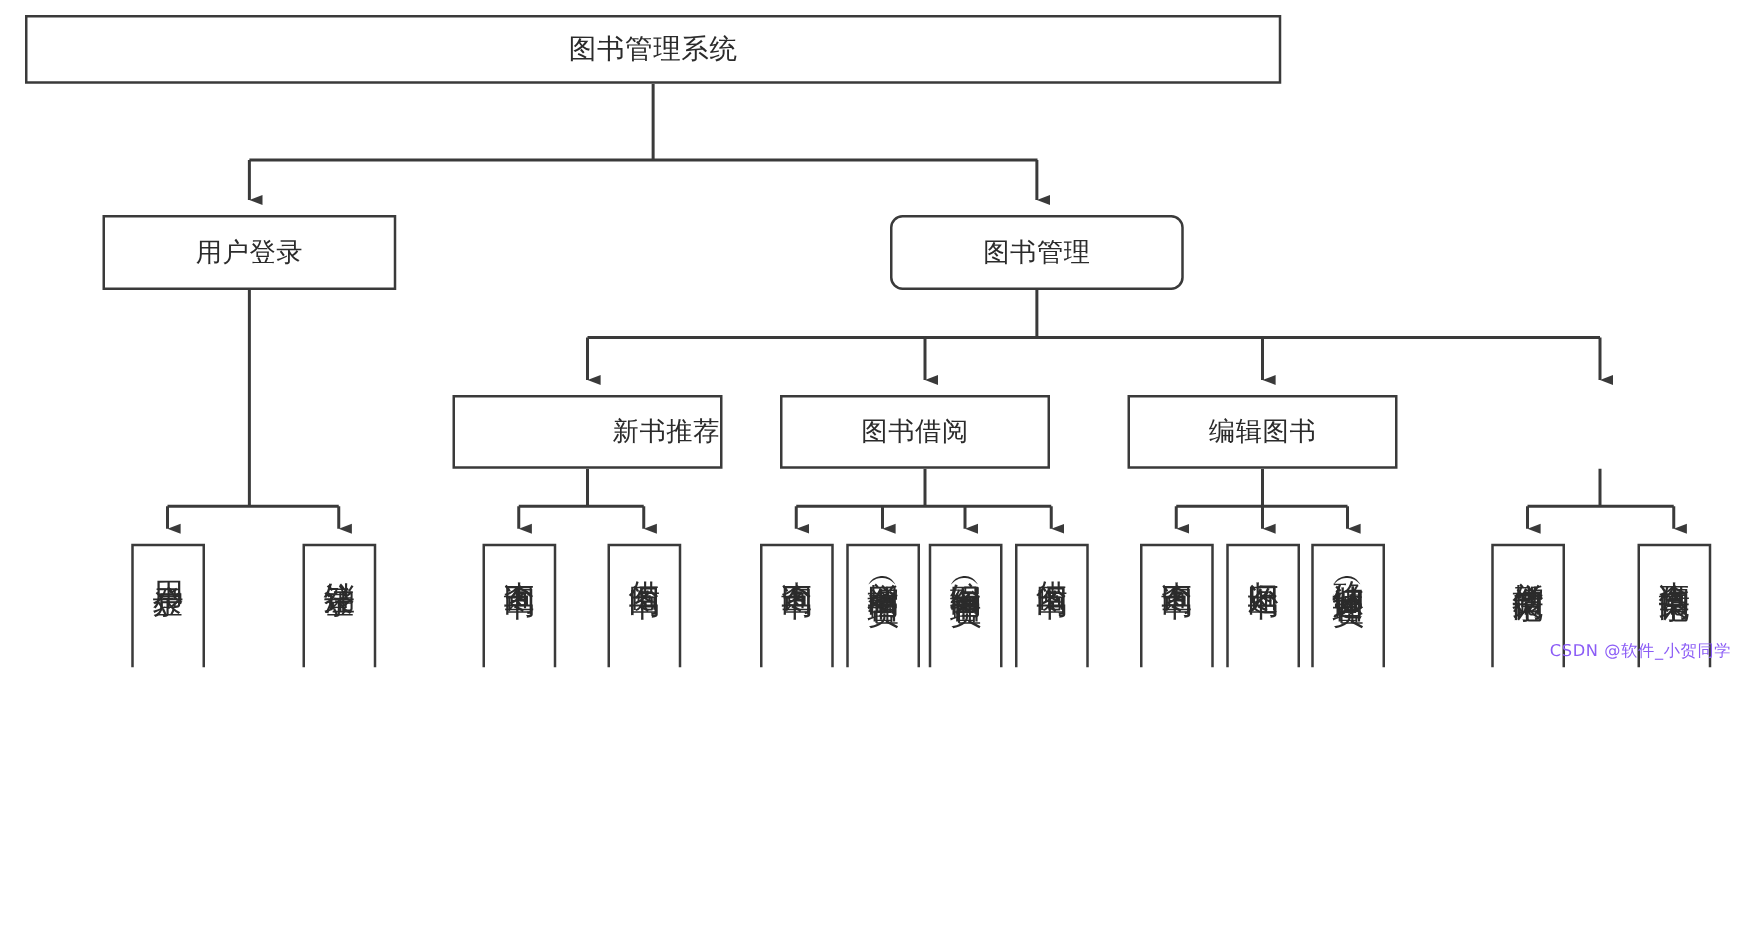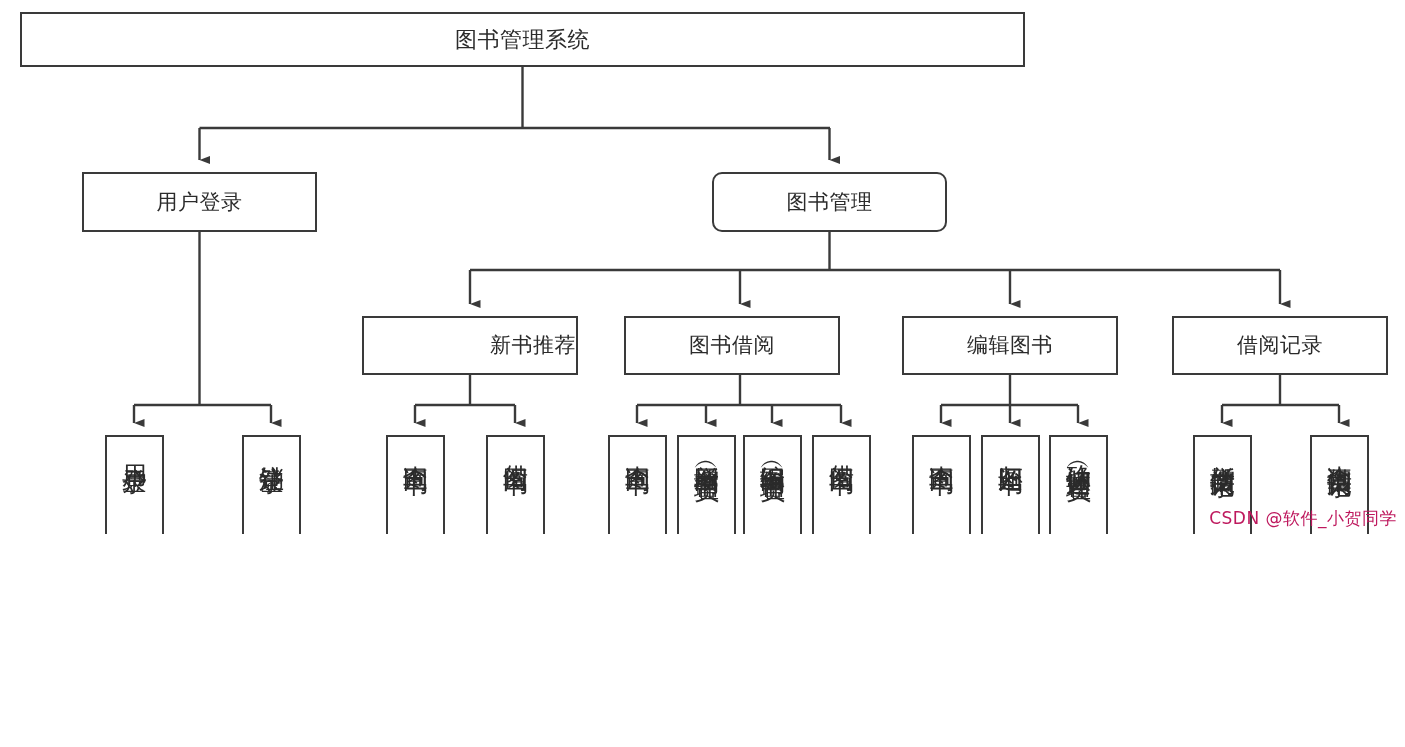--- a/index.html
+++ b/index.html
@@ -58,24 +58,24 @@
   .node.vert .lbl {
     writing-mode: vertical-rl;
     text-orientation: upright;
     font-size: 25px;
     line-height: 1.0;
     letter-spacing: 2px;
     white-space: nowrap;
   }
   .watermark {
     position: absolute;
-    right: 8px;
+    right: 20px;
     bottom: 4px;
-    font-size: 17px;
-    color: #be185d;
+    font-size: 13px;
+    color: #8b5cf6;
     white-space: nowrap;
     letter-spacing: 0.5px;
     pointer-events: none;
   }
 </style>
 </head>
 <body>
 
 <div id="canvas">
 
@@ -147,23 +147,20 @@
   </div>
 
   <div class="node horiz" style="left:624px; top:316px; width:216px; height:59px;">
     <span class="lbl">图书借阅</span>
   </div>
 
   <div class="node horiz" style="left:902px; top:316px; width:216px; height:59px;">
     <span class="lbl">编辑图书</span>
   </div>
 
-  <div class="node horiz" style="left:1172px; top:316px; width:216px; height:59px;">
-    <span class="lbl">借阅记录</span>
-  </div>
 
   <div class="node vert" style="left:105px; top:435px; width:59px; height:299px;">
     <span class="lbl">用户登录</span>
   </div>
 
   <div class="node vert" style="left:242px; top:435px; width:59px; height:299px;">
     <span class="lbl">注销登录</span>
   </div>
 
   <div class="node vert" style="left:386px; top:435px; width:59px; height:299px;">

